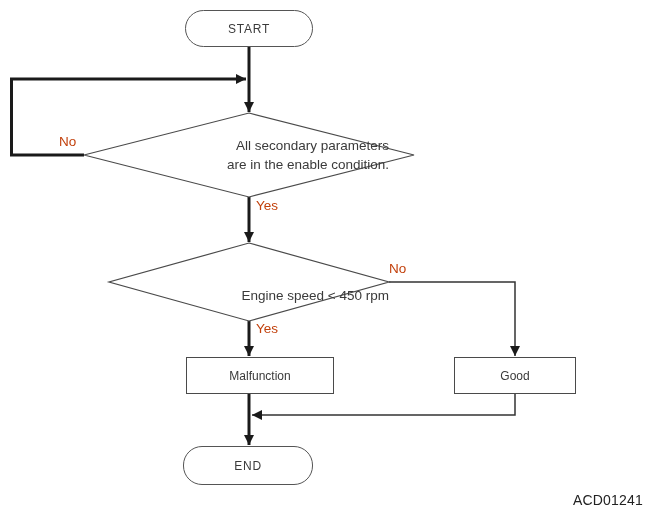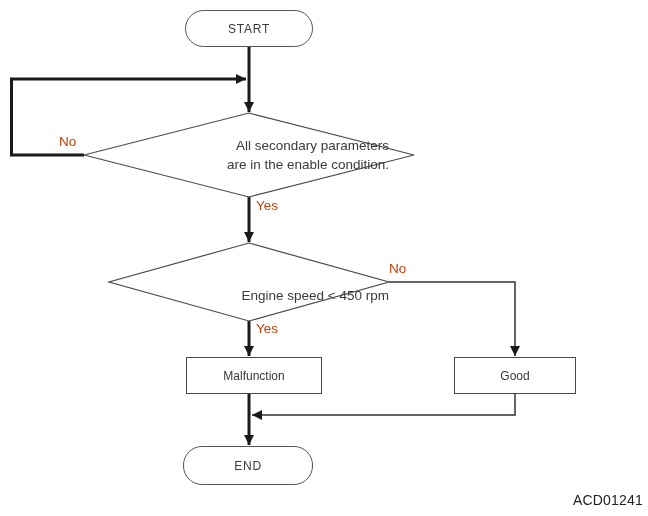--- a/index.html
+++ b/index.html
@@ -75,21 +75,21 @@
     <path d="M249,394 V445" stroke="#1a1a1a" stroke-width="3" fill="none" marker-end="url(#arw)"></path>
 
     <path d="M515,394 V415 H252" stroke="#333333" stroke-width="1.5" fill="none" marker-end="url(#arw)"></path>
 
     <polygon points="249,113 414,155 249,197 84,155" fill="#ffffff" stroke="#4a4a4a" stroke-width="1.2"></polygon>
     <polygon points="249,243 389,282 249,321 109,282" fill="#ffffff" stroke="#4a4a4a" stroke-width="1.2"></polygon>
   </svg>
 
   <div class="node stadium" style="left:185px; top:10px; width:128px; height:37px;">START</div>
 
-  <div class="node rect" style="left:186px; top:357px; width:136px; height:37px;">Malfunction</div>
+  <div class="node rect" style="left:186px; top:357px; width:148px; height:37px;">Malfunction</div>
 
   <div class="node rect" style="left:454px; top:357px; width:122px; height:37px;">Good</div>
 
   <div class="node stadium" style="left:183px; top:446px; width:130px; height:39px;">END</div>
 
   <div class="dtext" style="left:109px; top:136px; width:280px;">
     <div>All secondary parameters</div>
     <div>are in the enable condition.</div>
   </div>
 

